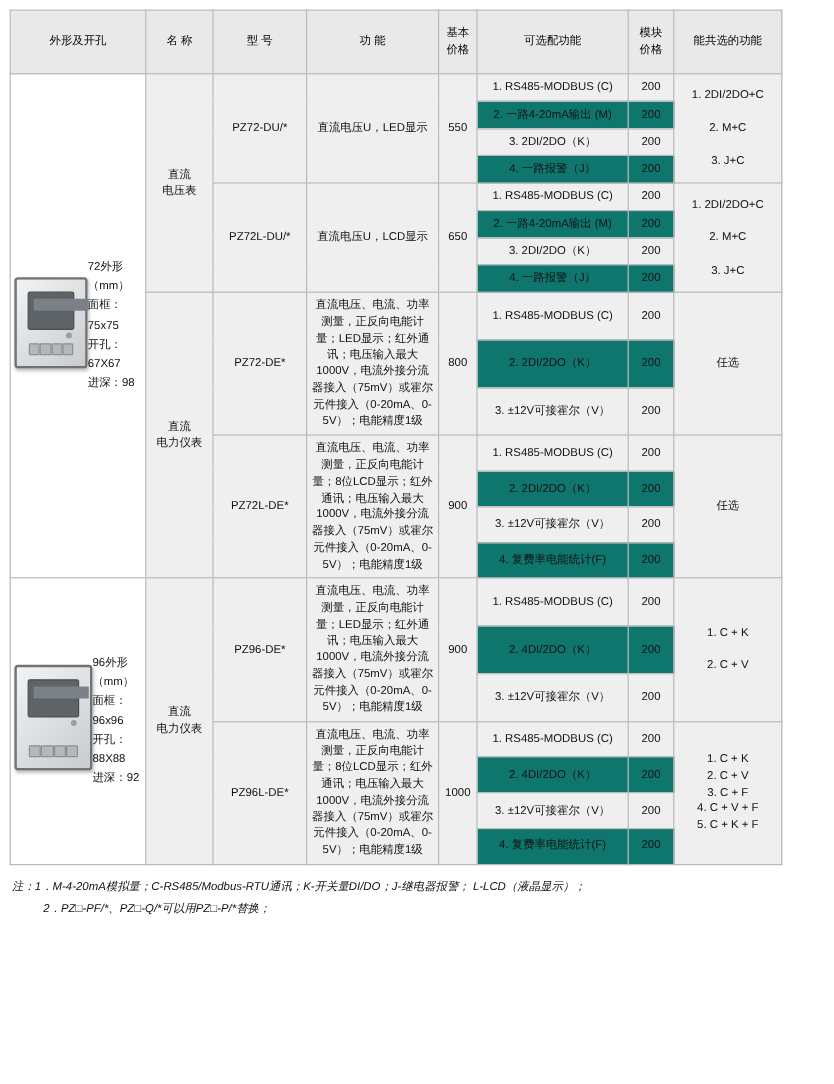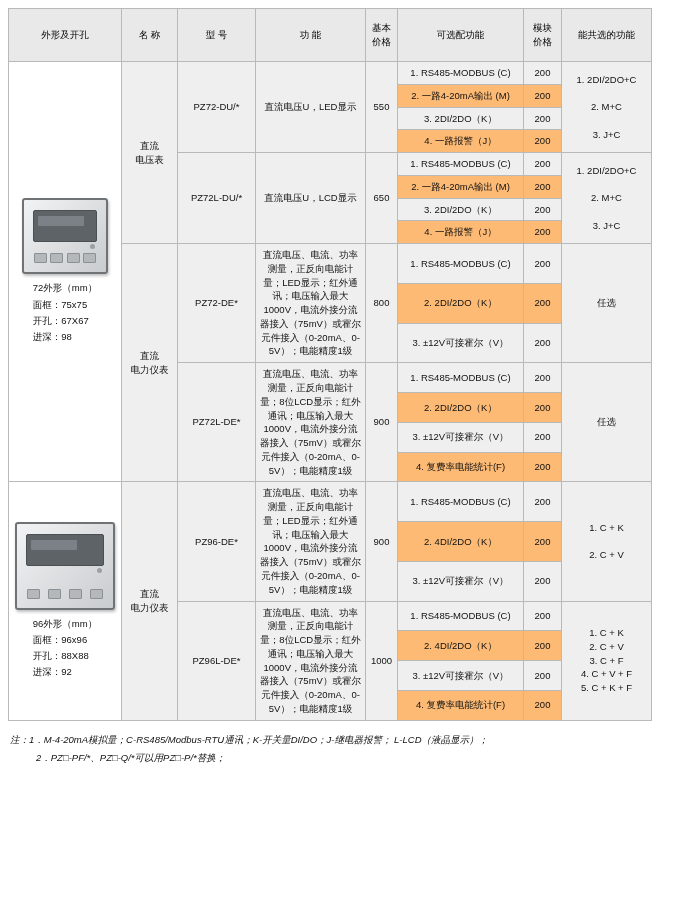--- a/index.html
+++ b/index.html
@@ -40,21 +40,21 @@
     font-size: 10.5px;
     height: 44px;
     color: #000;
   }
   .cell-img {
     background: #ffffff;
     padding: 6px 4px 8px 4px;
   }
   .img-block {
     display: flex;
-    flex-direction: column;
+    flex-direction: row;
     align-items: center;
     justify-content: center;
   }
   .meter {
     width: 82px;
     height: 72px;
     border: 2px solid #6f7376;
     border-radius: 3px;
     background: linear-gradient(135deg,#f2f3f4 0%, #dfe1e3 45%, #c9ccce 100%);
     position: relative;
@@ -112,21 +112,21 @@
   .img-caption {
     font-size: 9.5px;
     line-height: 1.7;
     text-align: left;
     white-space: pre-line;
   }
   .gray {
     background: #efefef;
   }
   .white {
-    background: #fdba74;
+    background: #0f766e;
   }
   .lt {
     text-align: left;
     padding-left: 6px;
     padding-right: 4px;
   }
   .opt-cell {
     text-align: left;
     padding-left: 7px;
   }

